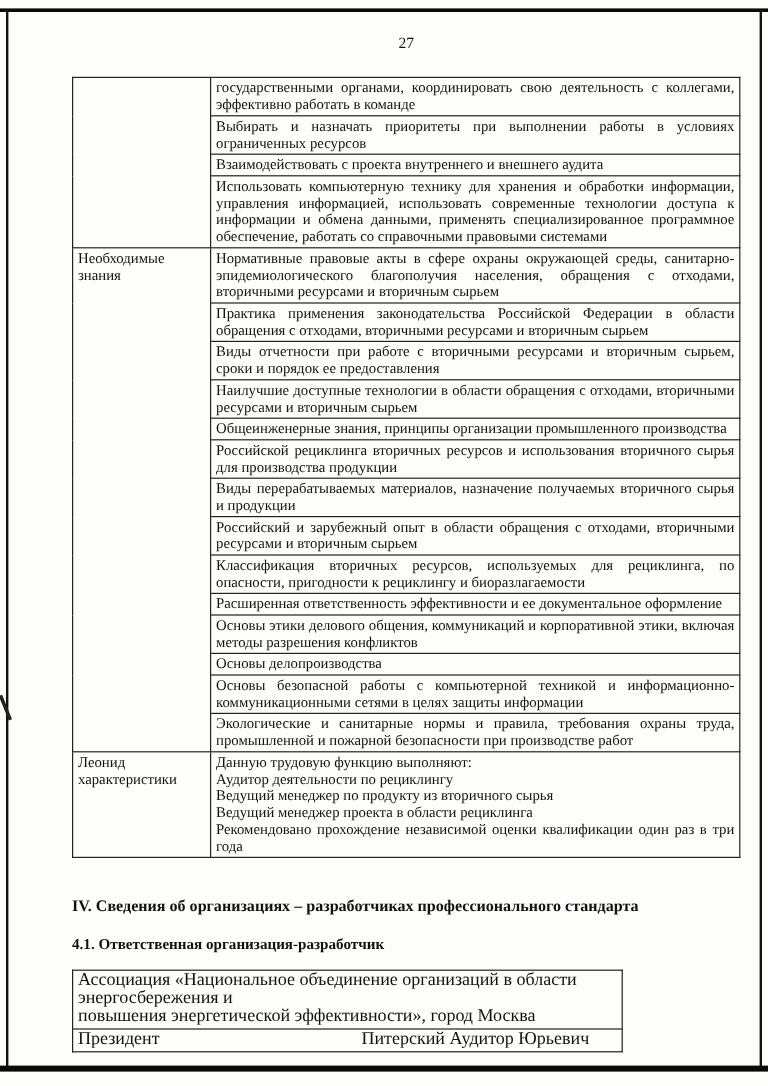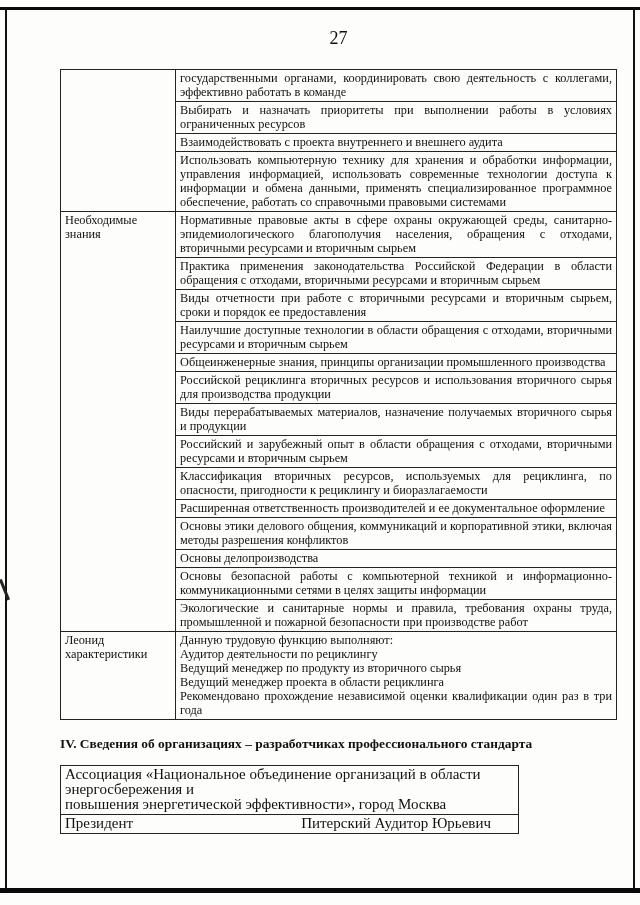--- a/index.html
+++ b/index.html
@@ -15,31 +15,31 @@
   
   .edge-top    { position:absolute; left:0;   top:7px;    width:640px; height:3px;  background:#0a0a0a; }
   .edge-bottom { position:absolute; left:0;   top:888px;  width:640px; height:5px;  background:#0a0a0a; }
   .edge-left   { position:absolute; left:5px; top:8px;    width:2px;   height:881px; background:#111; }
   .edge-right  { position:absolute; left:633px; top:8px;  width:2px;   height:881px; background:#111; }
   .pen-mark    { position:absolute; left:-1px; top:580px; width:3px; height:22px; background:#222;
                  transform:rotate(-22deg); transform-origin:top left; }
 
   .content { position:absolute; left:60px; top:28px; width:557px; }
 
-  .pagenum { text-align:center; font-size:18px; margin-bottom:20px; }
+  .pagenum { text-align:center; font-size:13px; margin-bottom:20px; }
 
   table.doc { border-collapse:collapse; width:557px; table-layout:fixed;
               font-size:12.3px; line-height:14px; }
   table.doc td { border:1px solid #222; padding:1px 4px 2px 4px; vertical-align:top;
                  text-align:justify; overflow:hidden; }
   td.label-col { width:108px; text-align:left; }
   td.body-col  { width:414px; }
   .preline { white-space:pre-line; text-align:left; }
 
-  .section-heading  { margin-top:16px; font-weight:bold; font-size:13.4px; line-height:16px; }
+  .section-heading  { margin-top:32px; font-weight:bold; font-size:13.4px; line-height:16px; }
   .subsection-heading { margin-top:17px; font-weight:bold; font-size:12.6px; line-height:15px; }
 
   table.org { border-collapse:collapse; width:459px; table-layout:fixed; margin-top:13px;
               font-size:15px; line-height:15px; }
   table.org td { border:1px solid #222; padding:1px 4px 2px 4px; vertical-align:top; text-align:left; }
   .role-row { display:flex; justify-content:space-between; }
   .person { padding-right:23px; }
 </style>
 </head>
 <body>
@@ -95,21 +95,21 @@
         <tr>
           <td class="body-col">Виды перерабатываемых материалов, назначение получаемых вторичного сырья и продукции</td>
         </tr>
         <tr>
           <td class="body-col">Российский и зарубежный опыт в области обращения с отходами, вторичными ресурсами и вторичным сырьем</td>
         </tr>
         <tr>
           <td class="body-col">Классификация вторичных ресурсов, используемых для рециклинга, по опасности, пригодности к рециклингу и биоразлагаемости</td>
         </tr>
         <tr>
-          <td class="body-col">Расширенная ответственность производителей и ее документальное оформление</td>
+          <td class="body-col">Расширенная ответственность эффективности и ее документальное оформление</td>
         </tr>
         <tr>
           <td class="body-col">Основы этики делового общения, коммуникаций и корпоративной этики, включая методы разрешения конфликтов</td>
         </tr>
         <tr>
           <td class="body-col">Основы делопроизводства</td>
         </tr>
         <tr>
           <td class="body-col">Основы безопасной работы с компьютерной техникой и информационно-коммуникационными сетями в целях защиты информации</td>
         </tr>
@@ -122,20 +122,21 @@
           <td class="body-col preline">Данную трудовую функцию выполняют:
 Аудитор деятельности по рециклингу
 Ведущий менеджер по продукту из вторичного сырья
 Ведущий менеджер проекта в области рециклинга
 Рекомендовано прохождение независимой оценки квалификации один раз в три года</td>
         </tr>
       </tbody>
     </table>
 
     <div class="section-heading">IV. Сведения об организациях – разработчиках профессионального стандарта</div>
+    <div class="subsection-heading">4.1. Ответственная организация-разработчик</div>
 
     <table class="org">
       <tbody>
         <tr>
           <td class="preline">Ассоциация «Национальное объединение организаций в области энергосбережения и
 повышения энергетической эффективности», город Москва</td>
         </tr>
         <tr>
           <td>
             <div class="role-row">

